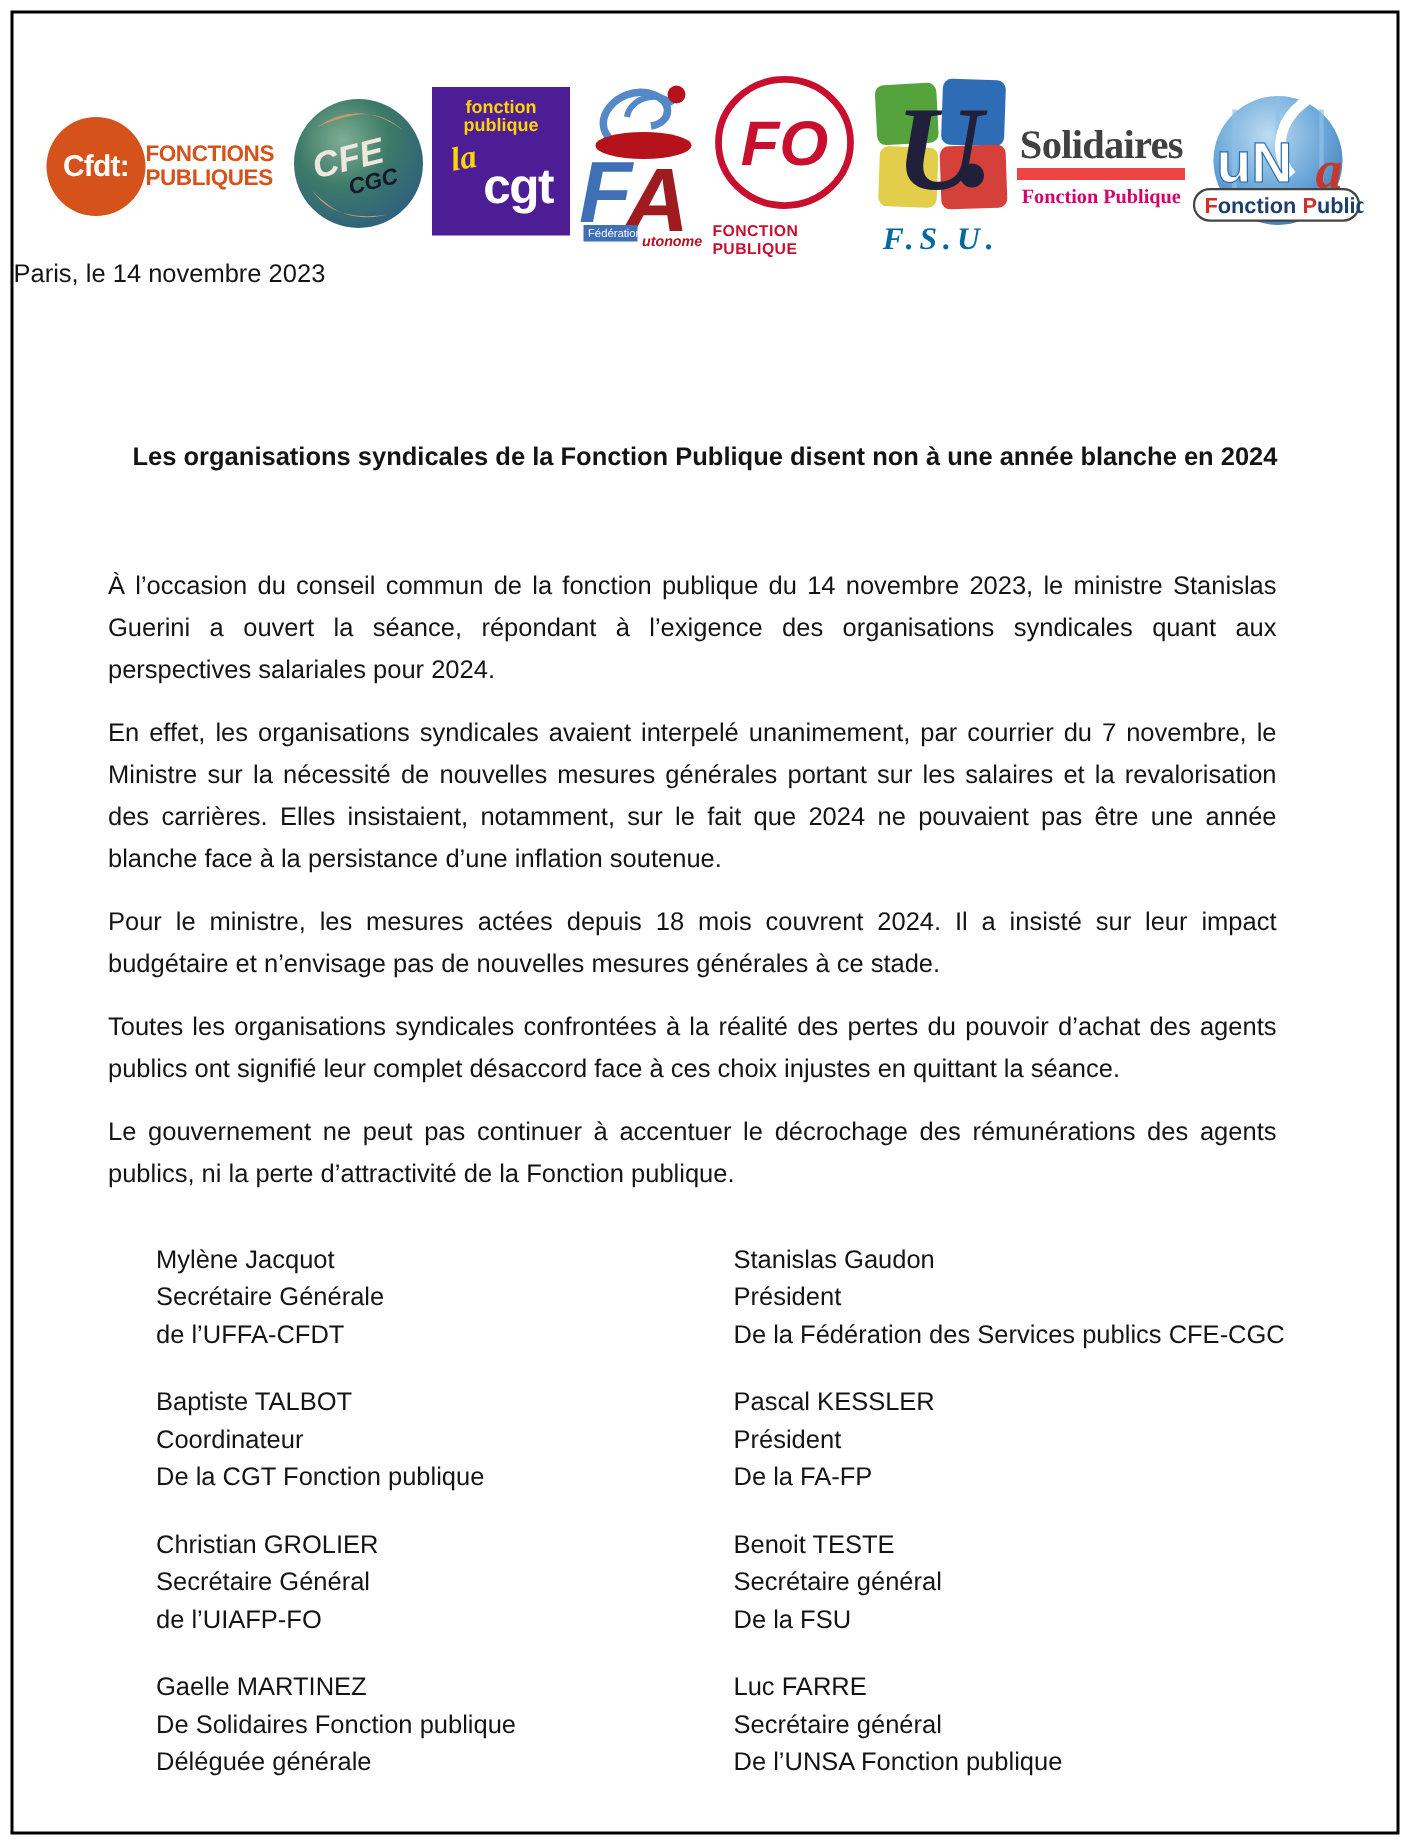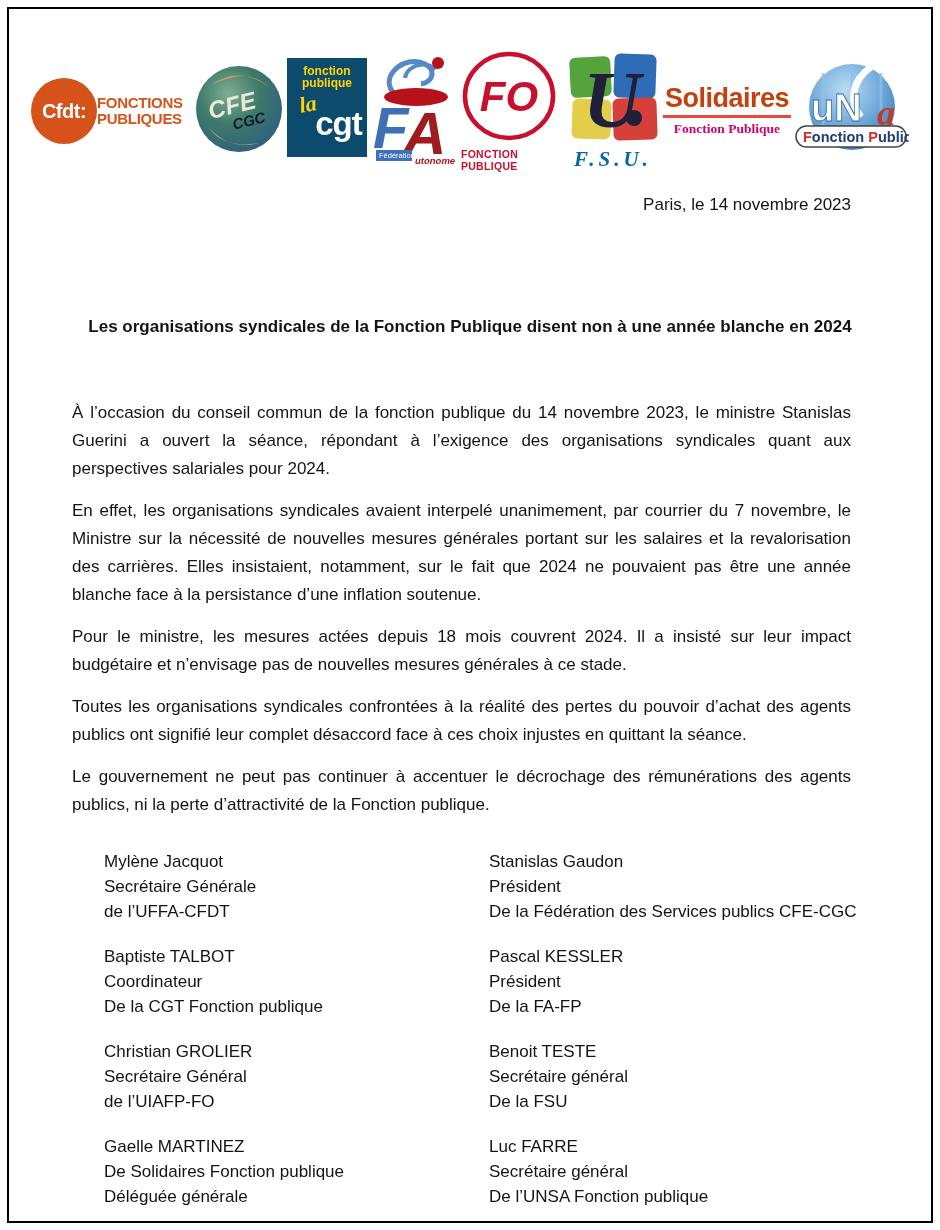--- a/index.html
+++ b/index.html
@@ -12,42 +12,42 @@
   
   .logos{display:flex;align-items:center;justify-content:space-between;margin:40px 22px 0 22px;height:124px;}
   .logo{flex:0 0 auto;}
 
   .cfdt{display:flex;align-items:center;gap:0;width:160px;}
   .cfdt-circle{width:66px;height:66px;border-radius:50%;background:#d6521b;color:#fff;
     display:flex;align-items:center;justify-content:center;font-weight:bold;font-size:20px;letter-spacing:-0.5px;}
   .cfdt-lines{color:#d6521b;font-weight:bold;font-size:15px;line-height:16px;letter-spacing:-0.3px;}
   .cfdt-lines span{display:block;}
 
-  .cgt-box{width:80px;height:106px;background:#0c4a6e;display:flex;flex-direction:column;}
+  .cgt-box{width:92px;height:106px;background:#4c1d95;display:flex;flex-direction:column;}
   .cgt-top{color:#ffd500;font-weight:bold;font-size:12px;line-height:12px;text-align:center;margin-top:7px;}
   .cgt-top span{display:block;}
   .cgt-la{color:#ffd500;font-family:"Liberation Serif",serif;font-style:italic;font-weight:bold;
     font-size:22px;line-height:18px;margin:2px 0 0 12px;transform:rotate(-10deg);}
   .cgt-main{color:#fff;font-weight:bold;font-size:33px;line-height:30px;text-align:center;letter-spacing:-1px;margin-left:23px;}
   .cgt-strip{height:7px;background:#fff;margin-top:auto;}
 
   .fo{width:102px;text-align:left;}
   .fo-label{color:#c8102e;font-size:10.5px;font-weight:bold;letter-spacing:0.3px;margin-top:1px;}
 
   .fsu{width:92px;text-align:center;}
   .fsu-label{font-family:"Liberation Serif",serif;font-weight:bold;font-style:italic;
     font-size:21px;letter-spacing:4px;color:#0369a1;margin-top:0px;}
 
   .sol{text-align:center;}
-  .sol-main{font-family:Liberation Sans, sans-serif;font-weight:900;font-size:27px;color:#c2410c;
-    border-bottom:3px solid #ef4444;line-height:1.02;padding:0 2px 2px 2px;letter-spacing:-0.5px;}
+  .sol-main{font-family:Liberation Serif, serif;font-weight:900;font-size:27px;color:#404040;
+    border-bottom:8px solid #ef4444;line-height:1.02;padding:0 2px 2px 2px;letter-spacing:-0.5px;}
   .sol-sub{color:#d4006e;font-family:"Liberation Serif",serif;font-weight:bold;font-size:13.5px;margin-top:3px;}
 
   
-  .date-line{text-align:right;padding-right:80px;margin-top:22px;font-size:17px;}
+  .date-line{text-align:left;padding-right:108px;font-size:17px;}
   .title{text-align:center;margin-top:102px;font-weight:bold;font-size:17px;white-space:nowrap;}
   .body-text{margin:62px 80px 0 63px;}
   .body-text p{text-align:justify;font-size:17px;line-height:28px;margin:0 0 14px 0;}
 
   
   .sigs{display:flex;margin:30px 0 0 95px;}
   .sig-col{width:385px;}
   .sig-col.right{flex:1;}
   .sig{margin-bottom:20px;font-size:17px;line-height:25px;}
 </style>

